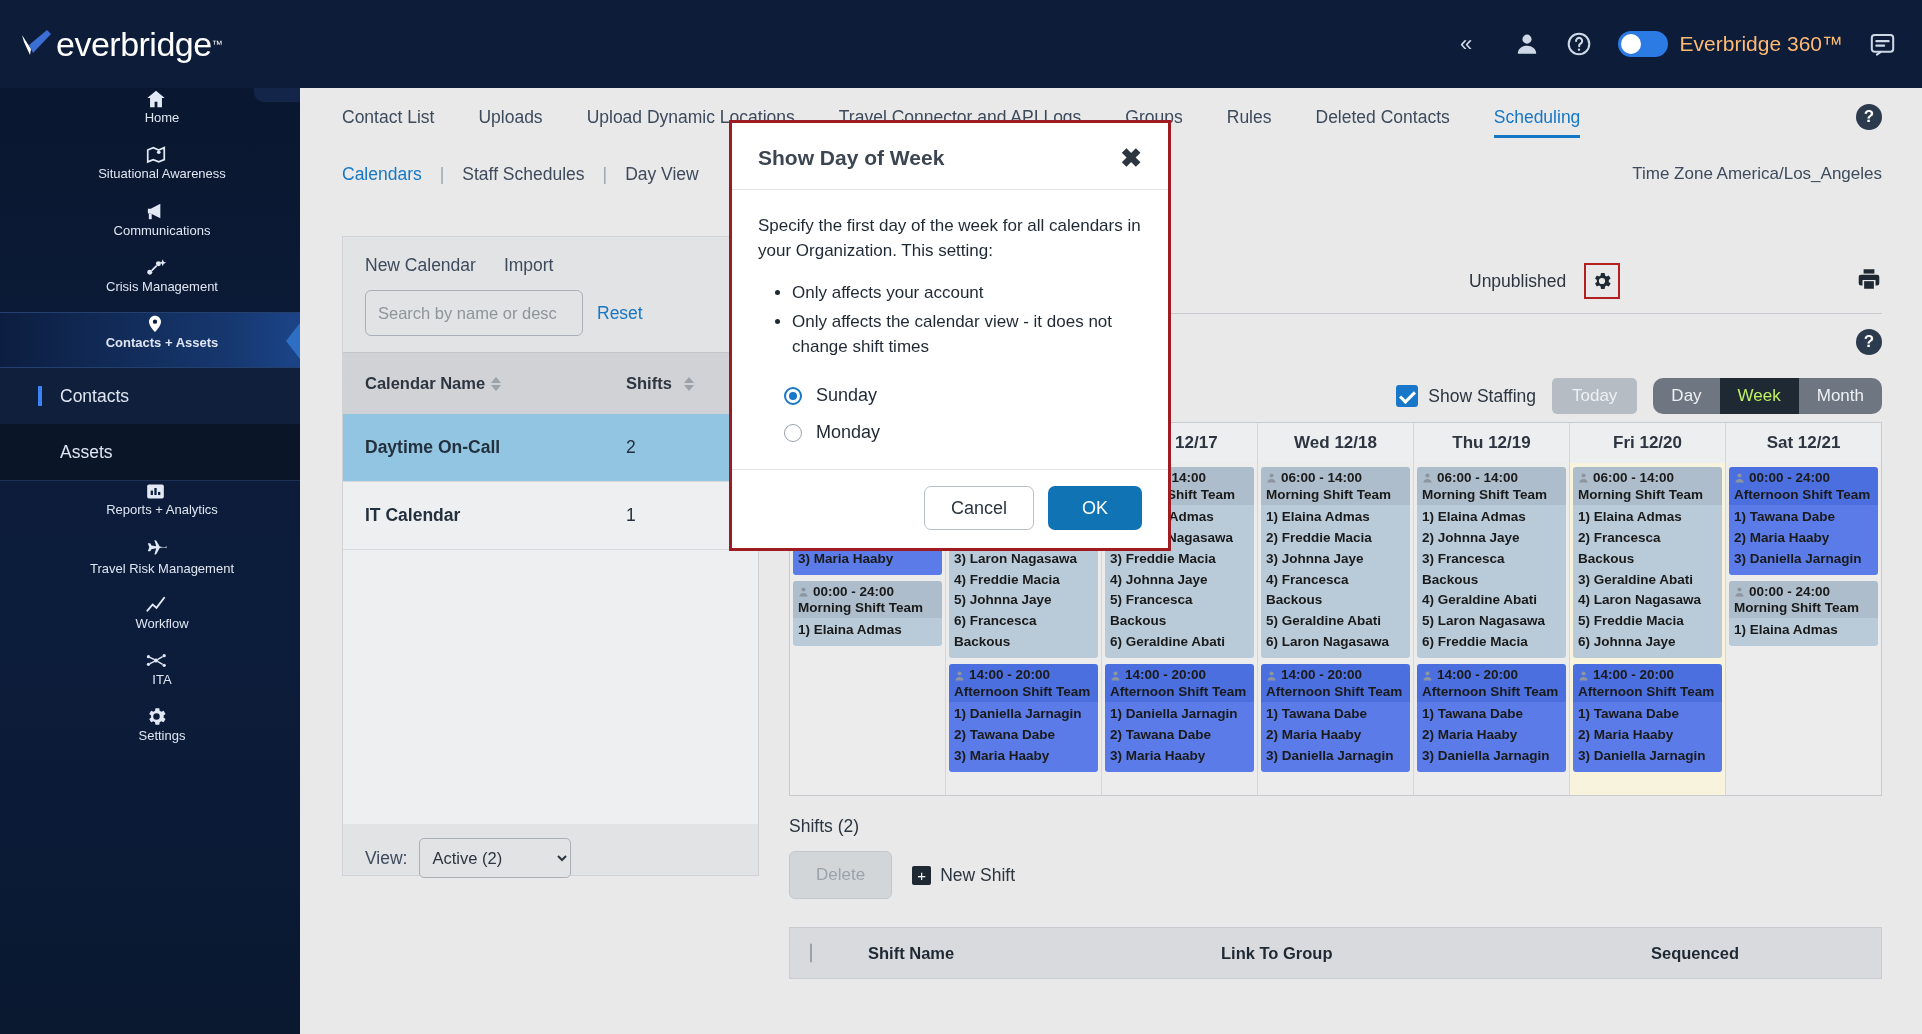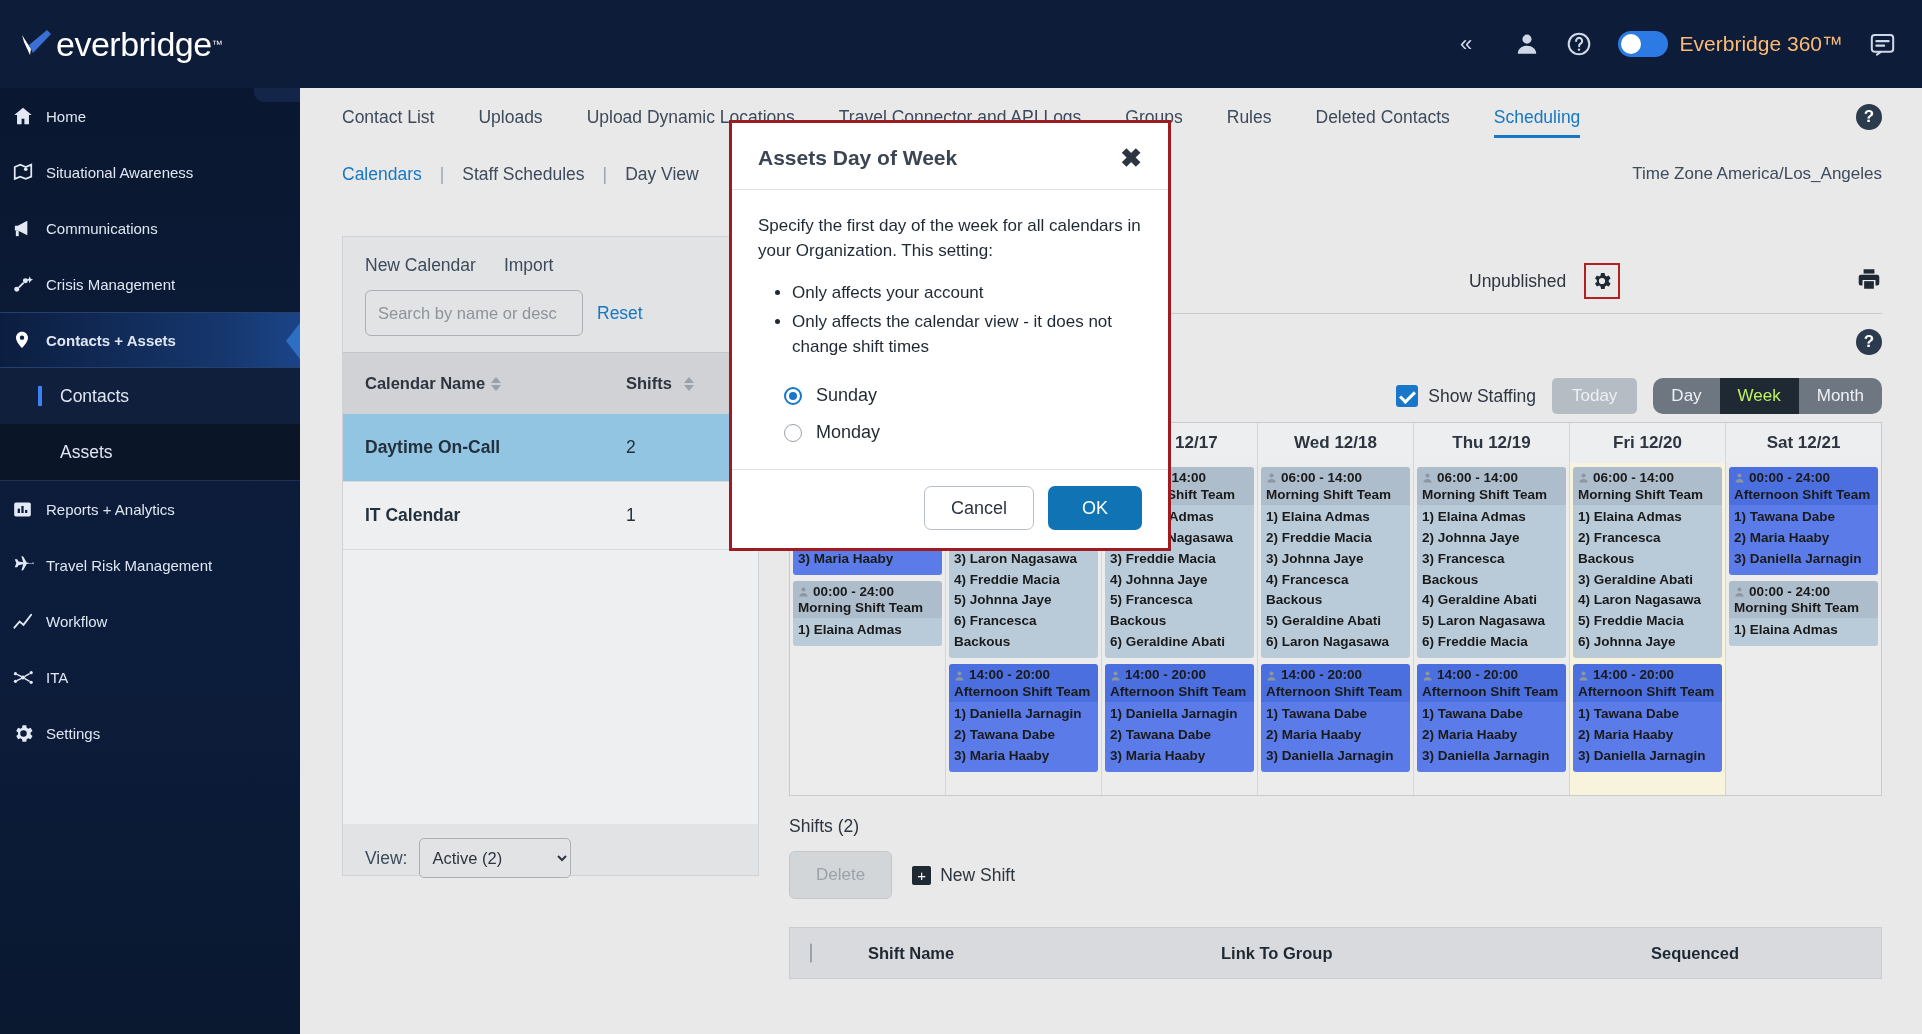--- a/index.html
+++ b/index.html
@@ -43,22 +43,22 @@
     z-index:4;
   }
   .collapse-btn {
     position:absolute; right:-0px; top:-32px;
     width:46px; height:46px; border-radius:10px 0 0 10px;
     background:#13264a; color:#c9d6ea;
     display:flex; align-items:center; justify-content:center;
     font-size:20px; cursor:pointer; z-index:6;
   }
   .nav-item {
-    display:flex; align-items:center; height:56px; padding-left:12px;
-    color:#dfe6f2; font-size:15px; cursor:pointer; position:relative;
+    display:flex; align-items:center; height:56px; padding-left:24px;
+    color:#dfe6f2; font-size:13px; cursor:pointer; position:relative;flex-direction:column;
   }
   .nav-item .nic { width:34px; display:flex; align-items:center; color:#e2e9f5; }
   .nav-item.active {
     background: linear-gradient(90deg,#0c1e40 0%, #16376e 75%, #1b4488 100%);
     border-top:1px solid #24406e; border-bottom:1px solid #24406e;
     font-weight:bold;
   }
   .nav-item.active::after {
     content:''; position:absolute; right:-0px; top:10px;
     border-top:18px solid transparent; border-bottom:18px solid transparent;
@@ -832,21 +832,21 @@
           <span class="c-name">Shift Name</span>
           <span class="c-group">Link To Group</span>
           <span class="c-seq">Sequenced</span>
         </div>
       </div>
     </div>
   </div>
 
   <div class="modal">
     <div class="modal-head">
-      <span class="modal-title">Assets Day of Week</span>
+      <span class="modal-title">Show Day of Week</span>
       <span class="modal-x">✖</span>
     </div>
     <div class="modal-body">
       <p>Specify the first day of the week for all calendars in your Organization. This setting:</p>
       <ul>
         <li>Only affects your account</li>
         <li>Only affects the calendar view - it does not change shift times</li>
       </ul>
       <div class="radio-group">
         <div class="radio-row">

